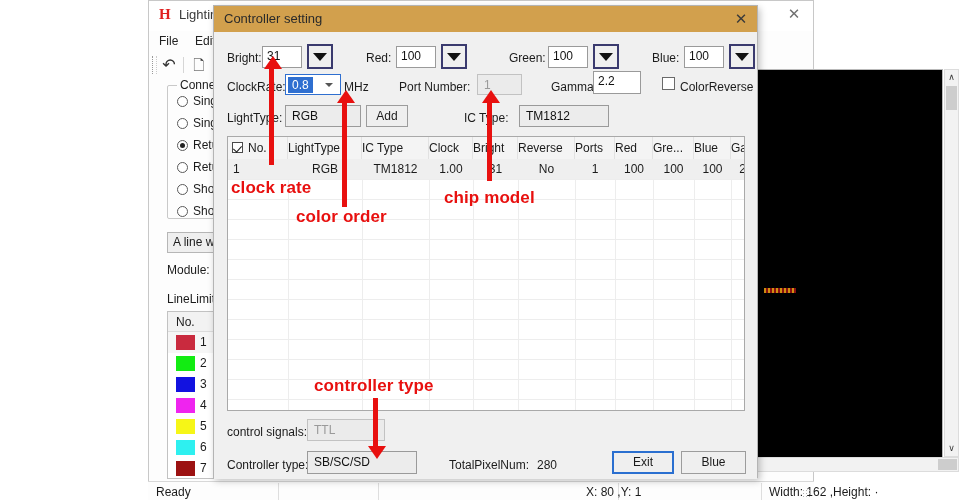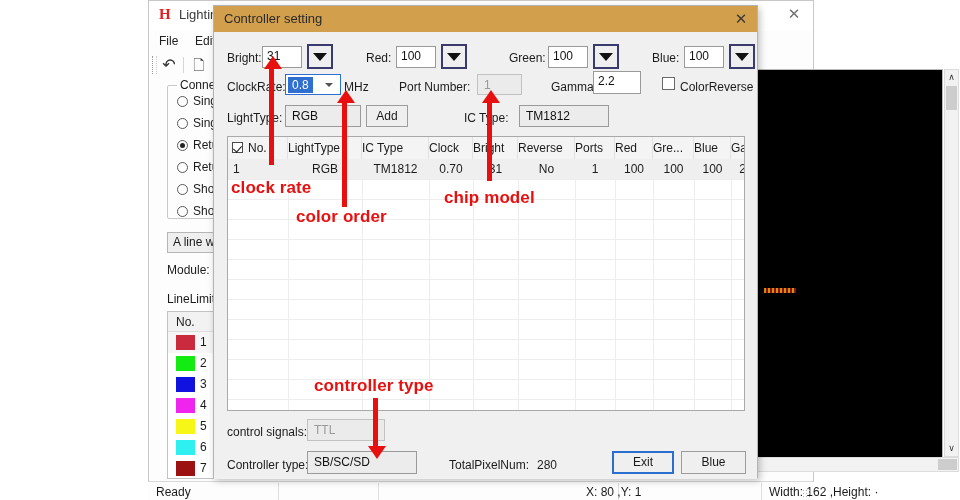--- a/index.html
+++ b/index.html
@@ -296,21 +296,21 @@
           <div class="gh" style="top:182px"></div>
         <div class="gh" style="top:202px"></div>
           <div class="gh" style="top:222px"></div>
         <div class="gh" style="top:242px"></div>
           <div class="gh" style="top:262px"></div>
 
         <div class="tr sel" style="top:22px;">
           <div class="td first" style="left:0;width:60px;">1</div>
           <div class="td" style="left:60px;width:74px;">RGB</div>
           <div class="td" style="left:134px;width:67px;">TM1812</div>
-          <div class="td" style="left:201px;width:44px;">0.70</div>
+          <div class="td" style="left:201px;width:44px;">1.00</div>
           <div class="td" style="left:245px;width:45px;">31</div>
           <div class="td" style="left:290px;width:57px;">No</div>
           <div class="td" style="left:347px;width:40px;">1</div>
           <div class="td" style="left:387px;width:38px;">100</div>
           <div class="td" style="left:425px;width:41px;">100</div>
           <div class="td" style="left:466px;width:37px;">100</div>
           <div class="td" style="left:503px;width:33px;">2.2</div>
         </div>
       </div>
 

